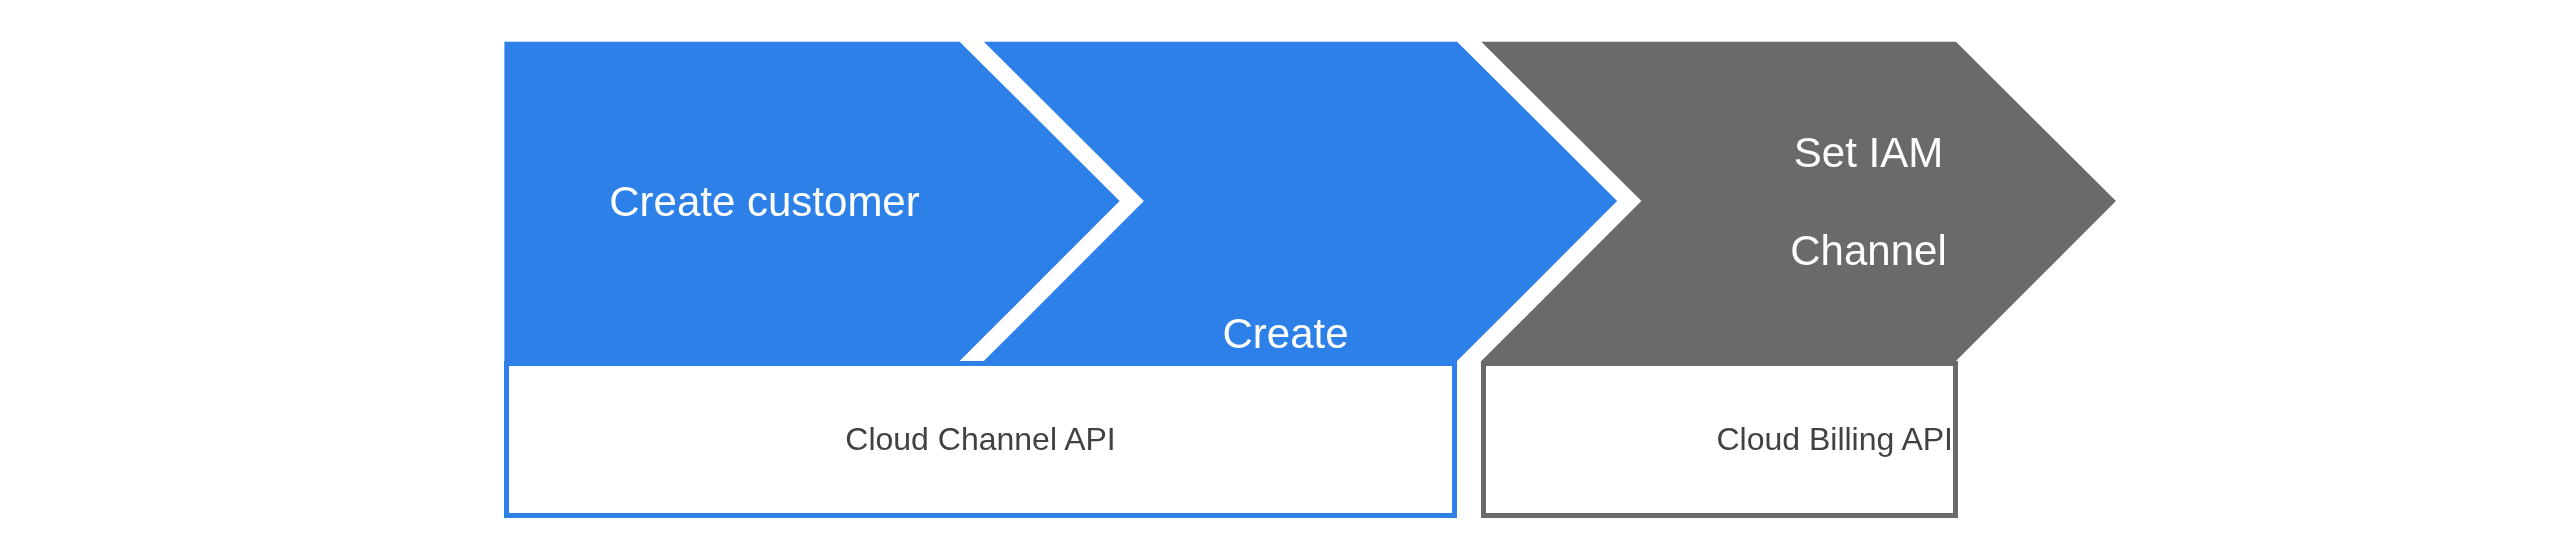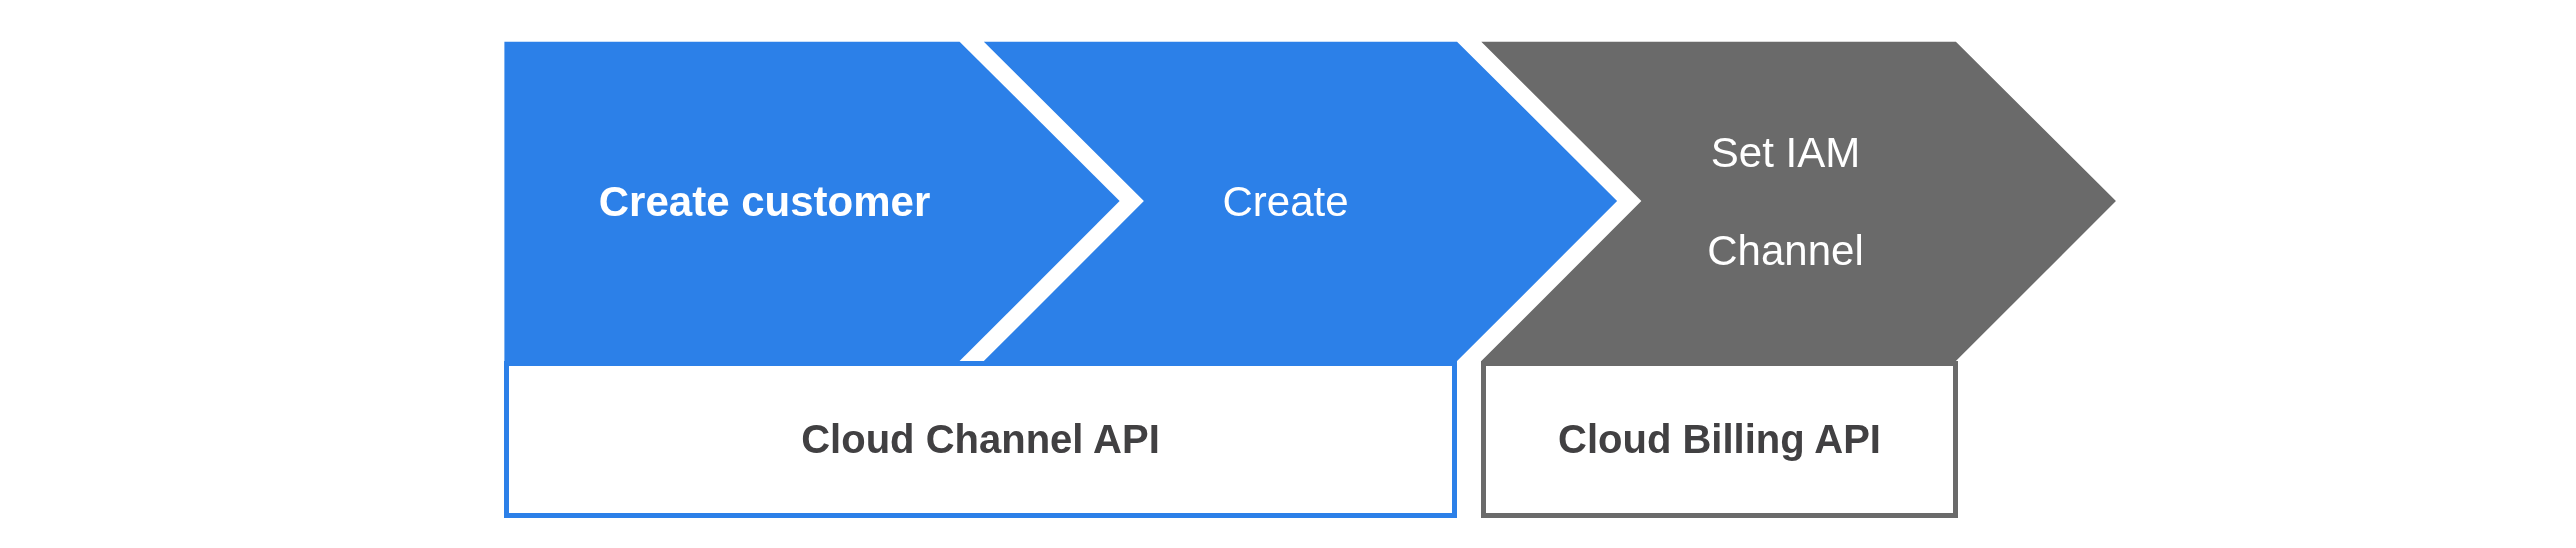--- a/index.html
+++ b/index.html
@@ -44,51 +44,51 @@
     top: 361px;
     height: 157px;
     box-sizing: border-box;
     background: #ffffff;
     border: 5.5px solid;
     display: flex;
     align-items: center;
     justify-content: center;
   }
   .api-box .api-label {
-    font-size: 40px;
-    font-weight: 700;
+    font-size: 32px;
+    font-weight: 400;
     white-space: nowrap;
   }
   
   .label-step-1 { left: 522px;  width: 485px; }
-  .label-step-2 { left: 1043px; width: 485px; }
-  .label-step-3 { left: 1543px; width: 485px; gap: 44px; }
+  .label-step-2 { left: 1043px; width: 485px; justify-content: flex-end; }
+  .label-step-3 { left: 1626px; width: 485px; gap: 44px; }
   .box-channel  { left: 504px;  width: 953px; }
-  .box-billing  { left: 1481px; width: 477px;  }
+  .box-billing  { left: 1481px; width: 477px; justify-content: flex-end;  }
 </style>
 </head>
 <body>
 
 <main class="canvas">
 
   <svg width="2576" height="549" viewBox="0 0 3718 792">
     <polygon points="728,60 1385,60 1616,290 1385,521 728,521" fill="#2C80E8"></polygon>
     <polygon points="1420,60 2103,60 2334,290 2103,521 1420,521 1651,290" fill="#2C80E8"></polygon>
     <polygon points="2138,60 2823,60 3054,290 2823,521 2138,521 2369,290" fill="#6A6A6A"></polygon>
   </svg>
 
   <div class="api-box box-channel" style="border-color: rgb(44, 128, 232);">
     <span class="api-label" style="color: rgb(65, 64, 66);">Cloud Channel API</span>
   </div>
 
   <div class="api-box box-billing" style="border-color: rgb(106, 106, 106);">
     <span class="api-label" style="color: rgb(65, 64, 66);">Cloud Billing API</span>
   </div>
 
-  <div class="arrow-label label-step-1" style="color: rgb(255, 255, 255); font-weight: bold;">
+  <div class="arrow-label label-step-1" style="color: rgb(255, 255, 255);">
     <span class="line">Create customer</span>
   </div>
 
   <div class="arrow-label label-step-2" style="color: rgb(255, 255, 255);">
     <span class="line">Create</span>
   </div>
 
   <div class="arrow-label label-step-3" style="color: rgb(255, 255, 255);">
     <span class="line">Set IAM</span>
     <span class="line">Channel</span>

